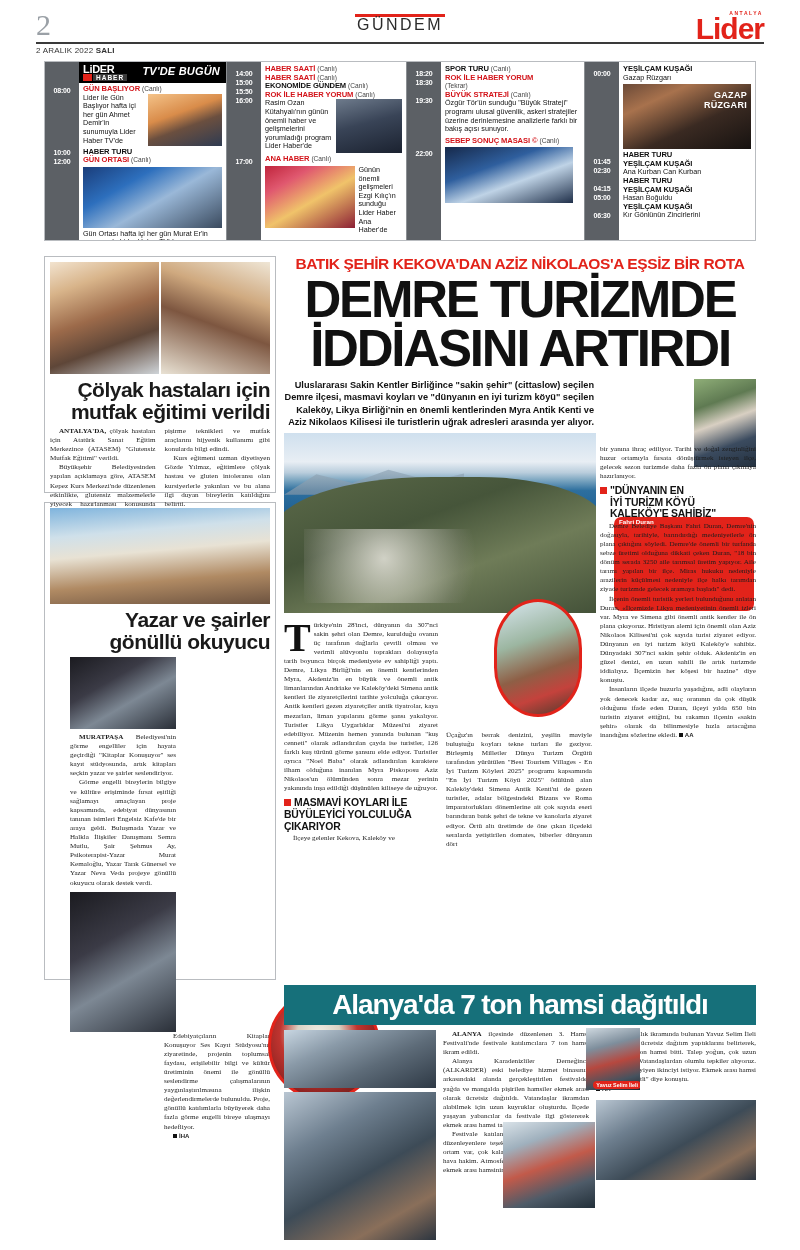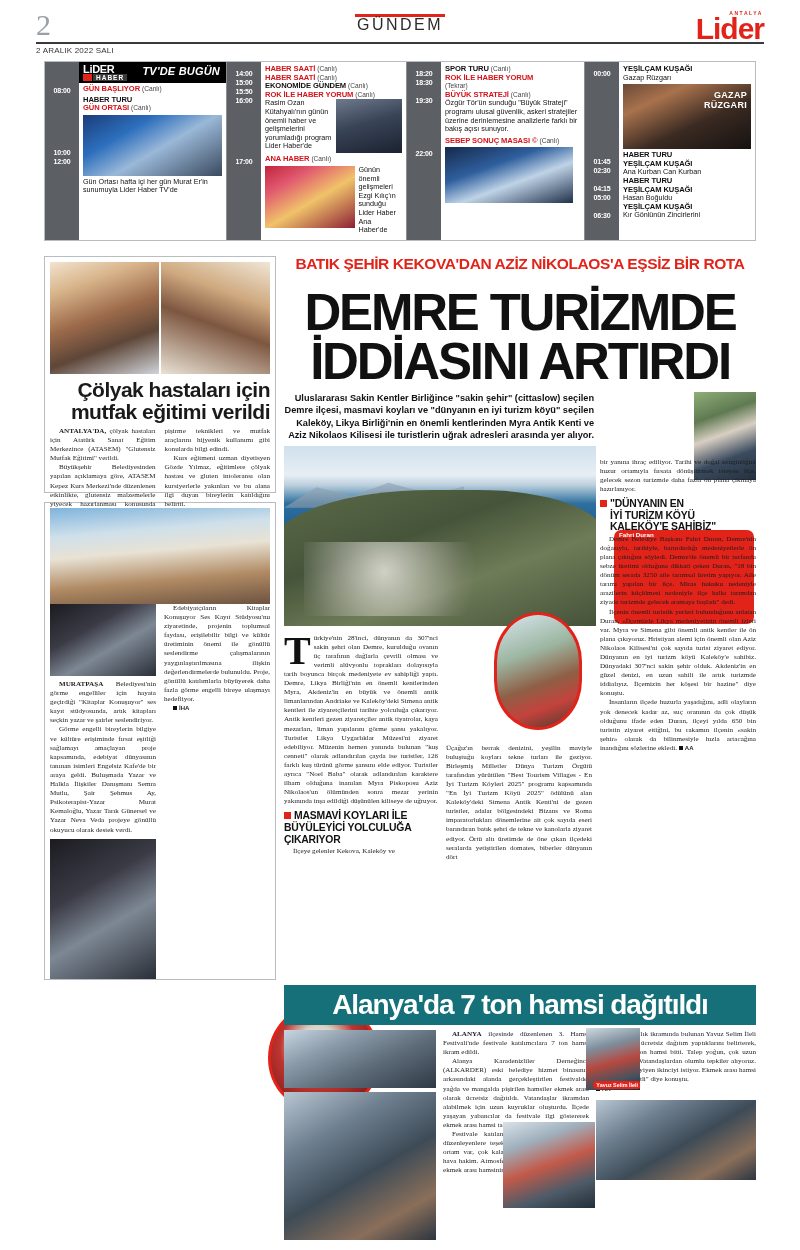--- a/index.html
+++ b/index.html
@@ -26,21 +26,21 @@
   .section-title {
     position:absolute; left:0; top:16px; width:800px; text-align:center;
     font-family:"Liberation Sans", sans-serif;
     font-size:16px; letter-spacing:2.5px; color:#2b2b2b; font-weight:400;
   }
   .section-rule { position:absolute; left:355px; top:14px; width:90px; height:3px; background:#e2231a; }
   .dateline {
     position:absolute; left:36px; top:46px;
     font-family:"Liberation Sans", sans-serif; font-size:8px; color:#333; letter-spacing:.2px;
   }
-  .dateline b { font-weight:400; }
+  .dateline b { font-weight:700; }
   .logo {
     position:absolute; right:36px; top:14px;
     font-family:"Liberation Sans", sans-serif;
     font-size:30px; font-weight:700; color:#e2231a; letter-spacing:-1px; line-height:1;
   }
   .logo-sup {
     position:absolute; right:37px; top:10px;
     font-family:"Liberation Sans", sans-serif;
     font-size:5px; font-weight:700; color:#e2231a; letter-spacing:1.6px;
   }
@@ -121,21 +121,21 @@
   .bodytxt p { margin:0; text-indent:9px; }
   .bodytxt b { font-weight:700; }
   .src { font-family:"Liberation Sans", sans-serif; font-size:6px; font-weight:700; }
   .src .sq { display:inline-block; width:4px; height:4px; background:#111; margin-right:2px; }
 
   
   .main { position:absolute; left:284px; top:256px; width:472px; }
   .kicker {
     font-family:"Liberation Sans", sans-serif; font-weight:700;
     font-size:15.5px; line-height:16px; color:#e2231a; letter-spacing:-.4px;
-    text-align:center; margin-bottom:16px;
+    text-align:center; margin-bottom:3px;
   }
   .mega {
     font-family:"Liberation Sans", sans-serif; font-weight:700;
     font-size:51px; line-height:49px; color:#111; letter-spacing:-2.2px;
     text-align:center; margin:2px 0 6px;
   }
   .standfirst {
     font-family:"Liberation Sans", sans-serif; font-weight:700;
     font-size:9.2px; line-height:12.4px; color:#111; width:310px;
   }
@@ -243,20 +243,24 @@
         <div class="brandbar">
           <div class="b1">LiDER</div>
           <div class="bsq"></div>
           <div class="b2">HABER</div>
           <div class="tvtoday">TV'DE BUGÜN</div>
         </div>
         <div style="padding:2px 4px;position:relative;">
           <div class="prog">
             <span class="ttl">GÜN BAŞLIYOR</span>
             <span class="live">(Canlı)</span>
+          </div>
+          <div style="display:flex;gap:3px;">
+            <div class="prog desc" style="width:74px;">Lider ile Gün Başlıyor hafta içi her gün Ahmet Demir'in sunumuyla Lider Haber TV'de</div>
+            <div class="tvphoto ph-anchor" style="width:88px;height:52px;"></div>
           </div>
           <div class="prog" style="margin-top:2px;">
             <span class="ttl blk">HABER TURU</span>
           </div>
           <div class="prog">
             <span class="ttl">GÜN ORTASI</span>
             <span class="live">(Canlı)</span>
           </div>
           <div class="tvphoto ph-studio" style="width:100%;height:61px;margin-top:2px;"></div>
           <div class="prog desc" style="margin-top:2px;">Gün Ortası hafta içi her gün Murat Er'in sunumuyla Lider Haber TV'de</div>
@@ -402,22 +406,26 @@
         <p>Büyükşehir Belediyesinden yapılan açıklamaya göre, ATASEM Kepez Kurs Merkezi'nde düzenlenen etkinlikte, glutensiz malzemelerle yiyecek hazırlanması konusunda uygulamalı eğitim yapıldı.</p>
         <p>Katılımcılar, glutensiz beslenmenin önemi, glutensiz malzemelerle farklı tarifler, doğru pişirme teknikleri ve mutfak araçlarını hijyenik kullanımı gibi konularda bilgi edindi.</p>
         <p>Kurs eğitmeni uzman diyetisyen Gözde Yılmaz, eğitimlere çölyak hastası ve gluten intoleransı olan kursiyerlerle yakınları ve bu alana ilgi duyan bireylerin katıldığını belirtti.</p>
         <p>Çölyak hastası Rabia Meryem Yaşar da kursta kendini geliştirdiğini ve yeni tarifler öğrendiğini kaydetti.</p>
         <p class="src"><span class="sq"></span><span>AA</span></p>
       </div>
     </div>
 
     <div class="box" style="height:478px;margin-top:9px;">
       <div class="story-img img-writers" style="height:96px;"></div>
+      <div class="headline-l">
+        <div>Yazar ve şairler</div>
+        <div>gönüllü okuyucu</div>
+      </div>
       <div class="clearfix">
-        <div style="float:left;width:106px;">
+        <div style="float:left;width:106px;margin-left:20px;">
           <div class="story-img img-studio2" style="height:72px;"></div>
           <div class="bodytxt" style="margin-top:4px;">
             <p><b>MURATPAŞA</b><span> Belediyesi'nin görme engelliler için hayata geçirdiği "Kitaplar Konuşuyor" ses kayıt stüdyosunda, artık kitapları seçkin yazar ve şairler seslendiriyor.</span></p>
             <p>Görme engelli bireylerin bilgiye ve kültüre erişiminde fırsat eşitliği sağlamayı amaçlayan proje kapsamında, edebiyat dünyasının tanınan isimleri Engelsiz Kafe'de bir araya geldi. Buluşmada Yazar ve Halkla İlişkiler Danışmanı Semra Mutlu, Şair Şehmus Ay, Psikoterapist-Yazar Murat Kemaloğlu, Yazar Tarık Günersel ve Yazar Neva Veda projeye gönüllü okuyucu olarak destek verdi.</p>
           </div>
           <div class="story-img img-studio2" style="height:140px;margin-top:4px;"></div>
         </div>
         <div style="float:right;width:106px;">
           <div class="bodytxt">
             <p>Edebiyatçıların Kitaplar Konuşuyor Ses Kayıt Stüdyosu'nu ziyaretinde, projenin toplumsal faydası, erişilebilir bilgi ve kültür üretiminin önemi ile gönüllü seslendirme çalışmalarının yaygınlaştırılmasına ilişkin değerlendirmelerde bulunuldu. Proje, gönüllü katılımlarla büyüyerek daha fazla görme engelli bireye ulaşmayı hedefliyor.</p>

